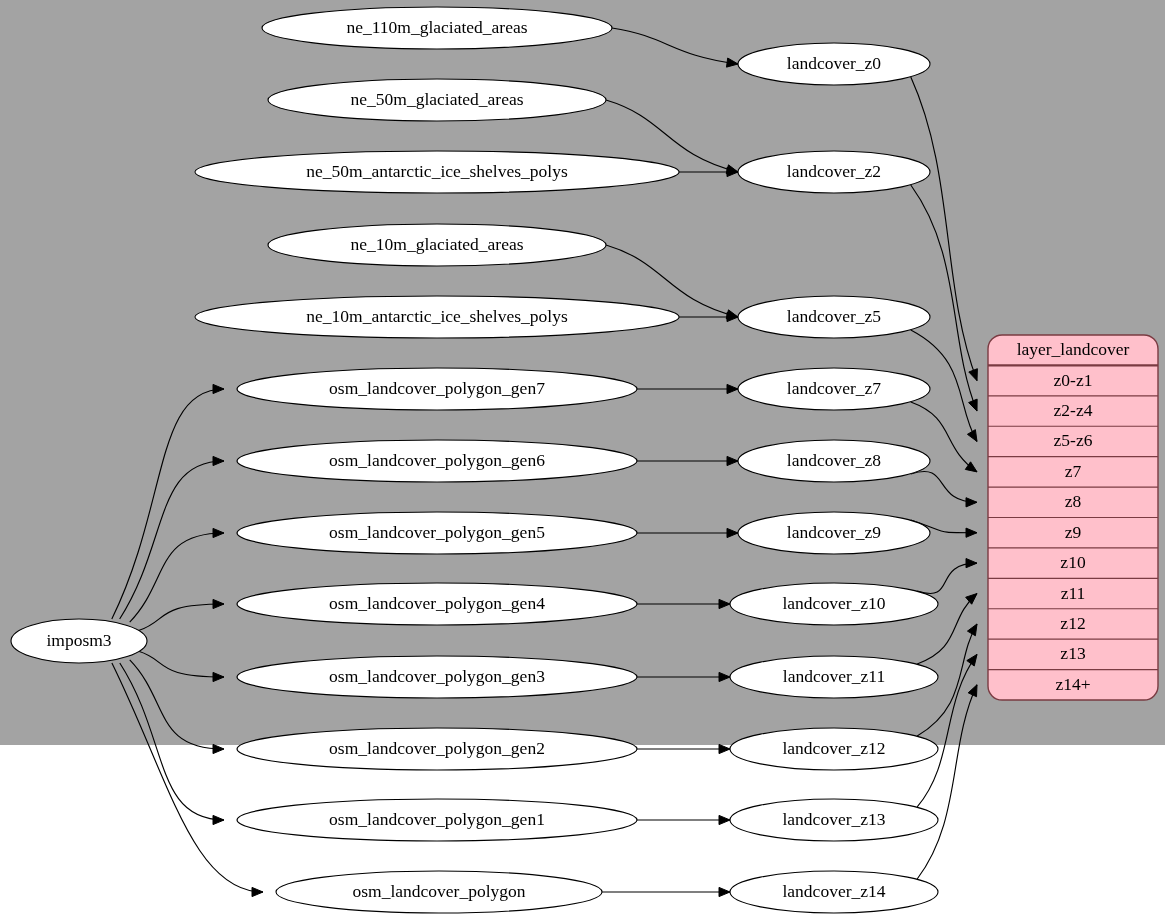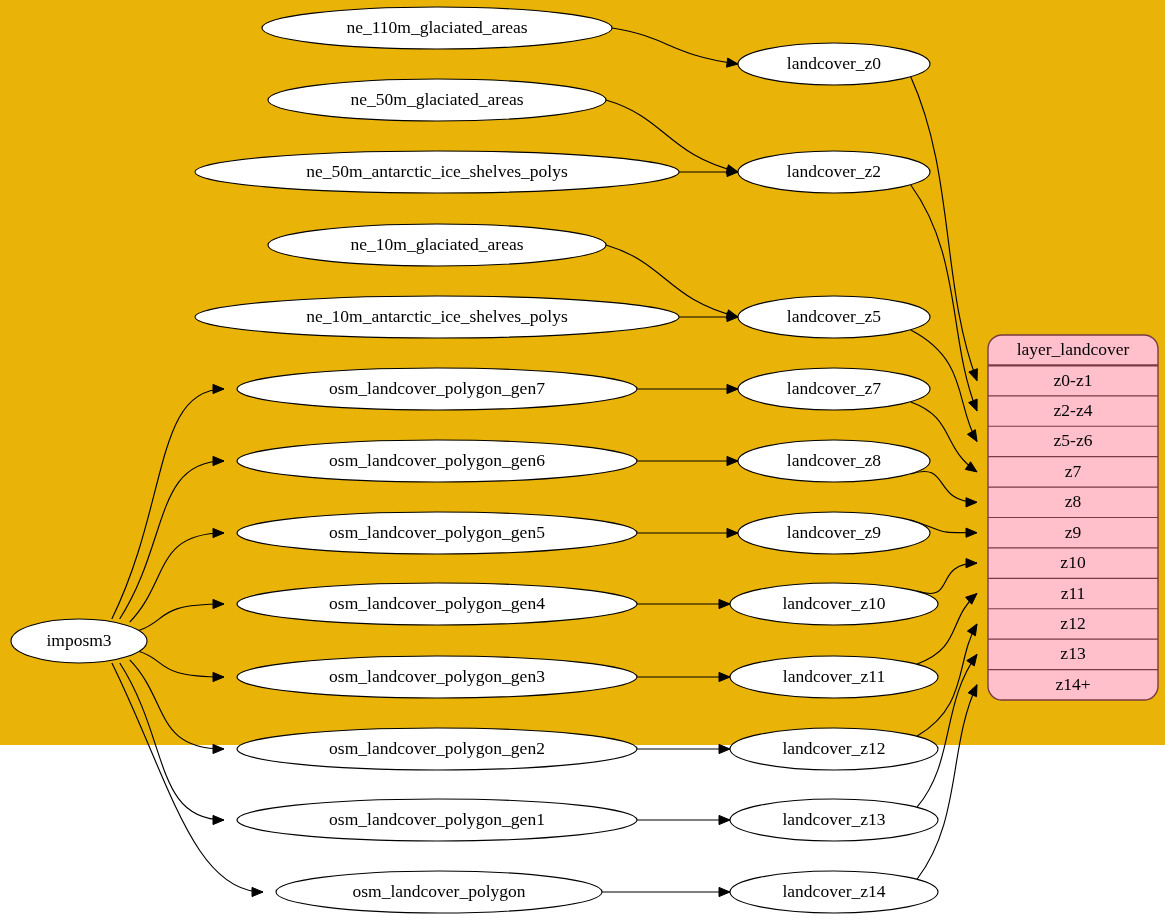--- a/index.html
+++ b/index.html
@@ -1,18 +1,18 @@
 <!DOCTYPE html>
 <html><head>
 <meta charset="utf-8">
 <style>
   html,body{margin:0;padding:0;background:#ffffff;}
   body{width:1165px;height:923px;overflow:hidden;
        font-family:"Liberation Serif","DejaVu Serif",serif;}
-  #canvas{position:relative;width:1165px;height:745px;background:#eab308;}
+  #canvas{position:relative;width:1165px;height:745px;background:#a3a3a3;}
   svg{display:block;}
   .node-ellipse{fill:#ffffff;stroke:#000000;stroke-width:1.1;}
   .node-label{font-family:"Liberation Serif","DejaVu Serif",serif;
               font-size:17.5px;fill:#000000;text-anchor:middle;
               dominant-baseline:middle;}
   .edge-path{fill:none;stroke:#000000;stroke-width:1.15;}
   .arrow-head{fill:#000000;stroke:#000000;stroke-width:1;}
   .tbl-label{font-family:"Liberation Serif","DejaVu Serif",serif;
              font-size:17.5px;fill:#000000;text-anchor:middle;
              dominant-baseline:middle;}

